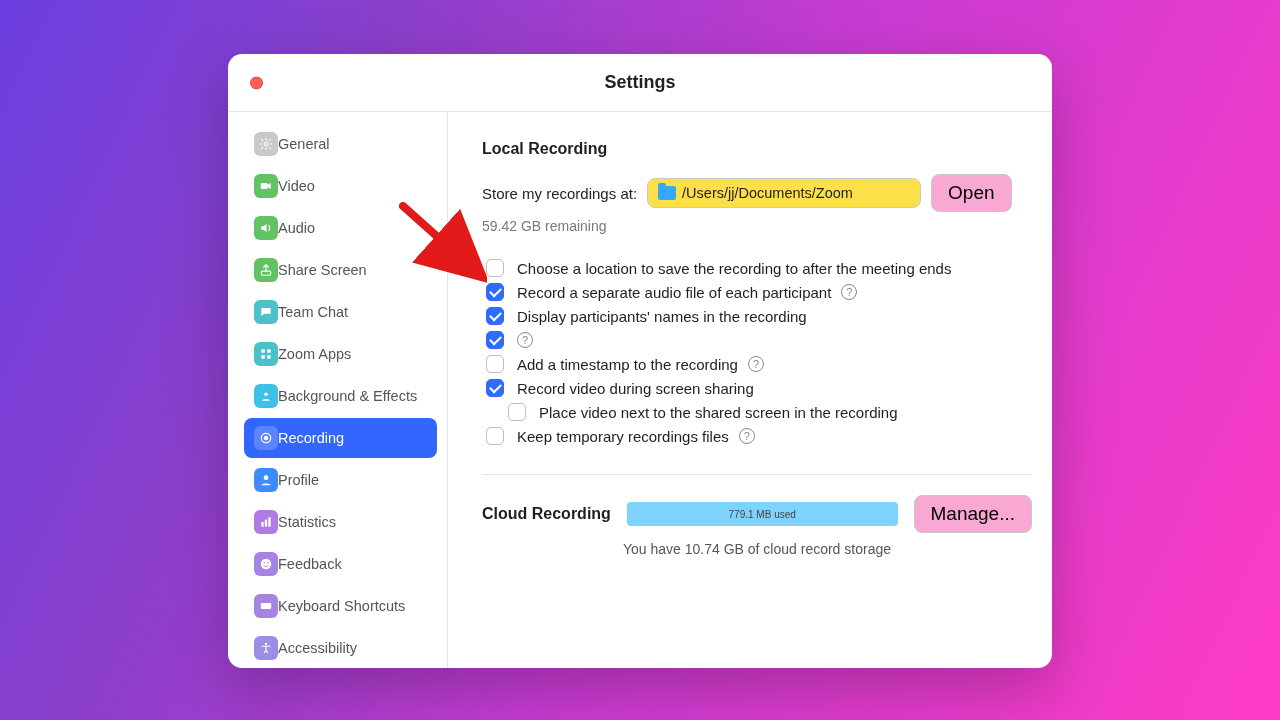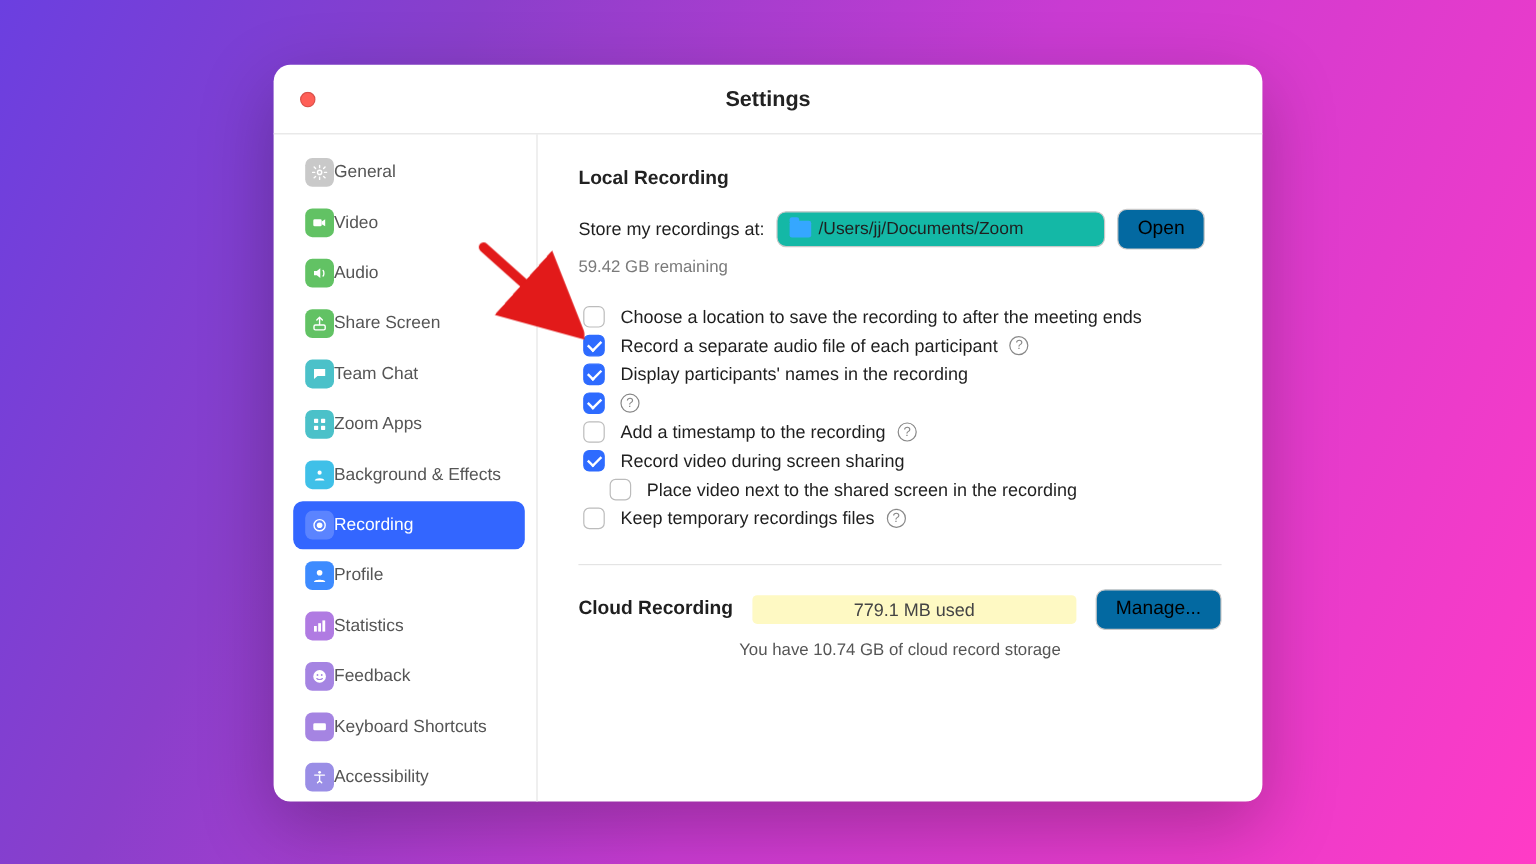--- a/index.html
+++ b/index.html
@@ -45,45 +45,45 @@
   .nav-item.active {
     background:#3366ff; color:#fff;
   }
   .nav-item .icon-box {
     width:24px; height:24px; border-radius:6px;
     display:flex; align-items:center; justify-content:center;
     flex-shrink:0;
   }
   .nav-item .icon-box svg { width:14px; height:14px; }
   .content {
-    flex:1; padding:28px 34px 28px 34px; overflow:auto; position:relative;
+    flex:1; padding:28px 20px 28px 34px; overflow:auto; position:relative;
   }
   .section-title {
     font-weight:700; font-size:16px; color:#222; margin-bottom:16px;
   }
   .path-row {
     display:flex; align-items:center; gap:10px; margin-bottom:6px;
   }
   .path-row label { font-size:15px; }
   .path-input {
     flex:0 0 274px; display:flex; align-items:center; gap:6px;
     border:1px solid #c9c9c9; border-radius:8px; padding:6px 10px;
-    font-size:14.5px; background:#14b8a6;
+    font-size:14.5px; background:#fde047;
   }
   .folder-glyph {
     width:18px; height:14px; background:#35a7ff; border-radius:2px;
     position:relative;
   }
   .folder-glyph::before {
     content:""; position:absolute; top:-3px; left:0; width:8px; height:4px;
     background:#35a7ff; border-radius:2px 2px 0 0;
   }
   .btn {
-    border:1px solid #c9c9c9; background:#0369a1; border-radius:8px;
-    padding:7px 16px; font-size:16px; cursor:pointer;
+    border:1px solid #c9c9c9; background:#f9a8d4; border-radius:8px;
+    padding:7px 16px; font-size:19px; cursor:pointer;
   }
   .remaining {
     color:#7a7a7a; font-size:14px; margin-bottom:22px;
   }
   .opt-list { display:flex; flex-direction:column; }
   .opt-row {
     display:flex; align-items:center; gap:10px;
   }
   .opt-row.indent { margin-left:22px; }
   .chk {
@@ -105,23 +105,23 @@
     font-size:11px; color:#888; cursor:pointer; flex-shrink:0;
   }
   hr.sep {
     border:none; border-top:1px solid #e4e4e4; margin:26px 0 20px;
   }
   .cloud-row {
     display:flex; align-items:center; gap:16px;
   }
   .cloud-title { font-weight:700; font-size:16px; }
   .usage-bar {
-    flex:1; height:24px; background:#fef9c3; border-radius:4px;
+    flex:1; height:24px; background:#7dd3fc; border-radius:4px;
     display:flex; align-items:center; justify-content:center;
-    font-size:15px; color:#444;
+    font-size:10px; color:#444;
   }
   .cloud-note {
     text-align:center; color:#555; font-size:14px; margin-top:8px; margin-bottom:18px;
   }
   
   .arrow {
     position:absolute; left:399px; top:202px; width:88px; height:82px;
     pointer-events:none;
   }
 </style>

